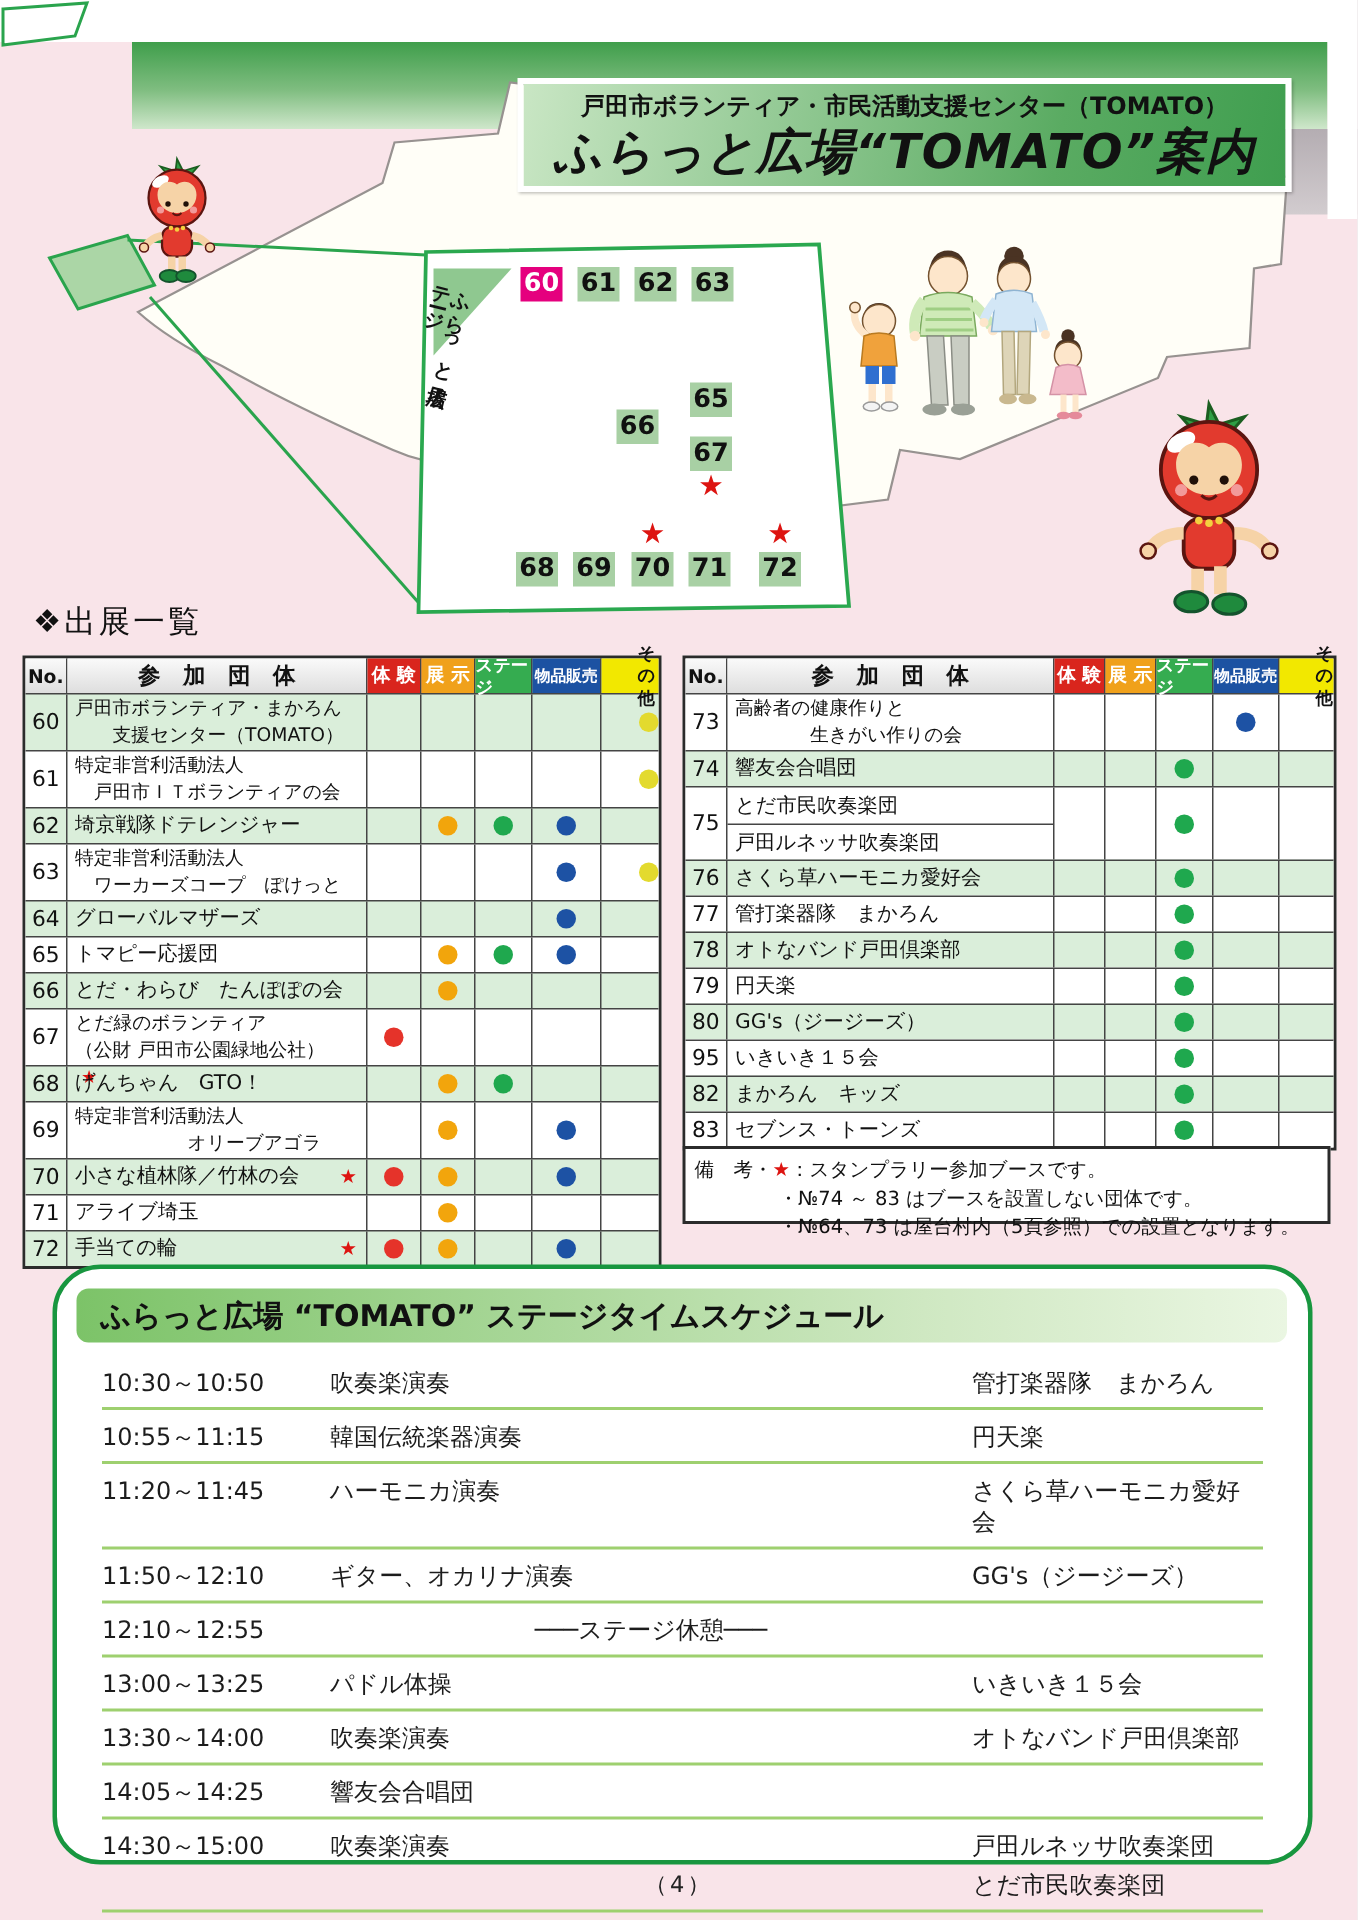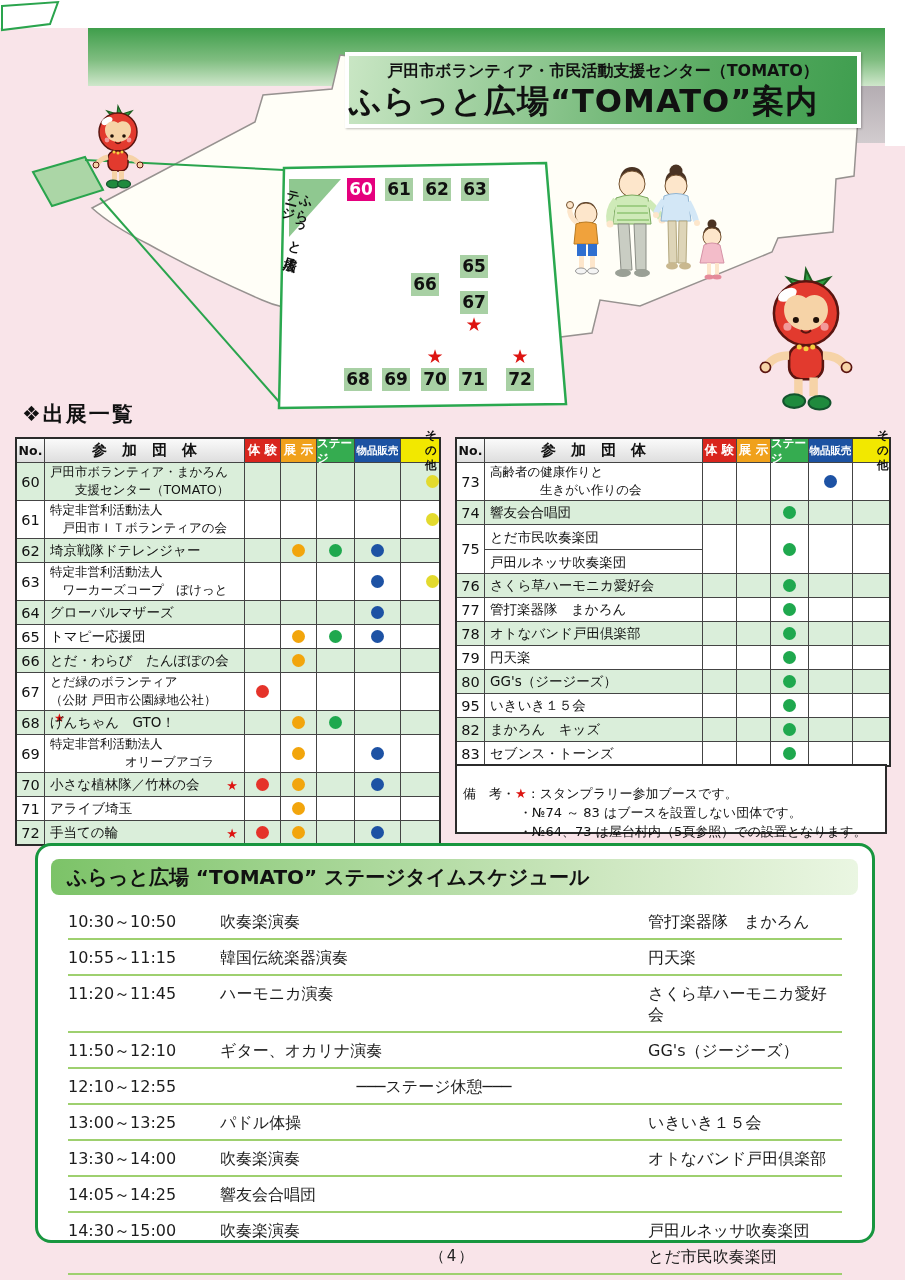--- a/index.html
+++ b/index.html
@@ -11,30 +11,30 @@
   .band-gray{position:absolute;left:345px;top:86px;width:560px;height:57px;
         background:linear-gradient(to bottom,#b4adb2,#d2cccf);}
   .white-tr{position:absolute;right:0;top:0;width:20px;height:146px;background:#fff;}
 
   .deco-svg{position:absolute;left:0;top:0;pointer-events:none;}
 
   .title-box{position:absolute;left:345px;top:52px;width:516px;height:76px;border:4px solid #fff;
         background:linear-gradient(100deg,#c9e6c4,#5aab62 70%,#3f9e4f);box-sizing:border-box;
         box-shadow:1px 1px 2px rgba(0,0,0,.25);padding-top:5px;}
   .title-sub{font-size:16px;font-weight:bold;text-align:center;line-height:20px;}
-  .title-main{font-size:32px;font-weight:bold;text-align:left;letter-spacing:1px;line-height:40px;}
+  .title-main{font-size:32px;font-weight:bold;text-align:center;letter-spacing:1px;line-height:40px;font-style:italic;}
 
   .stage-label{position:absolute;left:289px;top:181px;transform:rotate(14deg);transform-origin:top left;
         writing-mode:vertical-rl;font-size:13px;font-weight:bold;letter-spacing:1px;height:88px;line-height:14px;}
   .booth{position:absolute;width:28px;height:23px;background:#a8d0a4;color:#101010;font-size:17px;
         font-weight:bold;text-align:center;line-height:23px;}
   .booth.hl{background:#e5007e;color:#fff;}
   .map-star{position:absolute;color:#dd1411;font-size:19px;line-height:19px;width:24px;text-align:center;}
 
-  .section-head{position:absolute;left:22px;top:400px;font-size:21px;font-weight:bold;letter-spacing:2px;}
+  .section-head{position:absolute;left:22px;top:400px;font-size:21px;font-weight:normal;letter-spacing:2px;}
 
   .extable{position:absolute;top:437px;background:#fff;border:2px solid #2b2b2b;box-sizing:content-box;}
   #tableL{left:15px;width:422px;}
   #tableR{left:455px;width:432px;}
   .t-head{display:flex;height:23px;}
   .t-head .c{box-sizing:border-box;border-right:1px solid #444;display:flex;align-items:center;justify-content:center;
         font-weight:bold;font-size:12.5px;}
   .t-head .c:last-child,.t-row .c:last-child{border-right:none;padding-left:24px;}
   .hd-plain{background:linear-gradient(#fafafa,#dedede);}
   .t-row{display:flex;border-top:1px solid #444;background:#fff;}
@@ -49,27 +49,27 @@
   .nmcell{position:relative;padding-left:5px;}
   .single .nl{height:23px;line-height:23px;font-size:13.5px;}
   .double .nl{height:18px;line-height:18px;font-size:12.5px;}
   .split .nl{height:24px;line-height:24px;font-size:13.5px;margin-left:-5px;padding-left:5px;}
   .split .nl + .nl{border-top:1px solid #444;}
   .dc{display:flex;align-items:center;justify-content:center;}
   .dot{width:13px;height:13px;border-radius:50%;display:block;}
   .star-r{position:absolute;right:6px;top:50%;transform:translateY(-50%);color:#dd1411;font-size:13px;}
   .star-i{color:#dd1411;font-size:12px;margin-left:4px;}
 
-  .notes{position:absolute;left:455px;top:764px;width:432px;height:70px;border:2px solid #2b2b2b;background:#fff;
-        box-sizing:border-box;font-size:13px;line-height:19px;padding:18px 6px;}
+  .notes{position:absolute;left:455px;top:764px;width:432px;height:52px;border:2px solid #2b2b2b;background:#fff;
+        box-sizing:border-box;font-size:13px;line-height:19px;padding:5px 6px;}
   .notes .red{color:#dd1411;}
   .notes .ind{margin-left:56px;}
 
   .sched{position:absolute;left:35px;top:843px;width:840px;height:400px;background:#fff;
-        border:3px solid #18963f;border-radius:16px;box-sizing:border-box;}
+        border:3px solid #18963f;border-radius:32px;box-sizing:border-box;}
   .sched-title{margin:13px 14px 0 13px;height:36px;line-height:36px;border-radius:8px;padding-left:16px;
         background:linear-gradient(to right,#7cc368,#cfe8c2 70%,#eaf6e2);font-size:20px;font-weight:bold;}
   .s-rows{margin:9px 30px 0 30px;}
   .s-row{display:flex;padding:7px 0 6px;border-bottom:2px solid #9ed06f;font-size:16px;line-height:21px;color:#1c1c1c;}
   .s-time{width:152px;}
   .s-prog{width:428px;}
   .s-perf{flex:1;}
   .s-row.brk .s-prog{text-align:center;}
   .s-perf div + div{margin-top:5px;}
 

